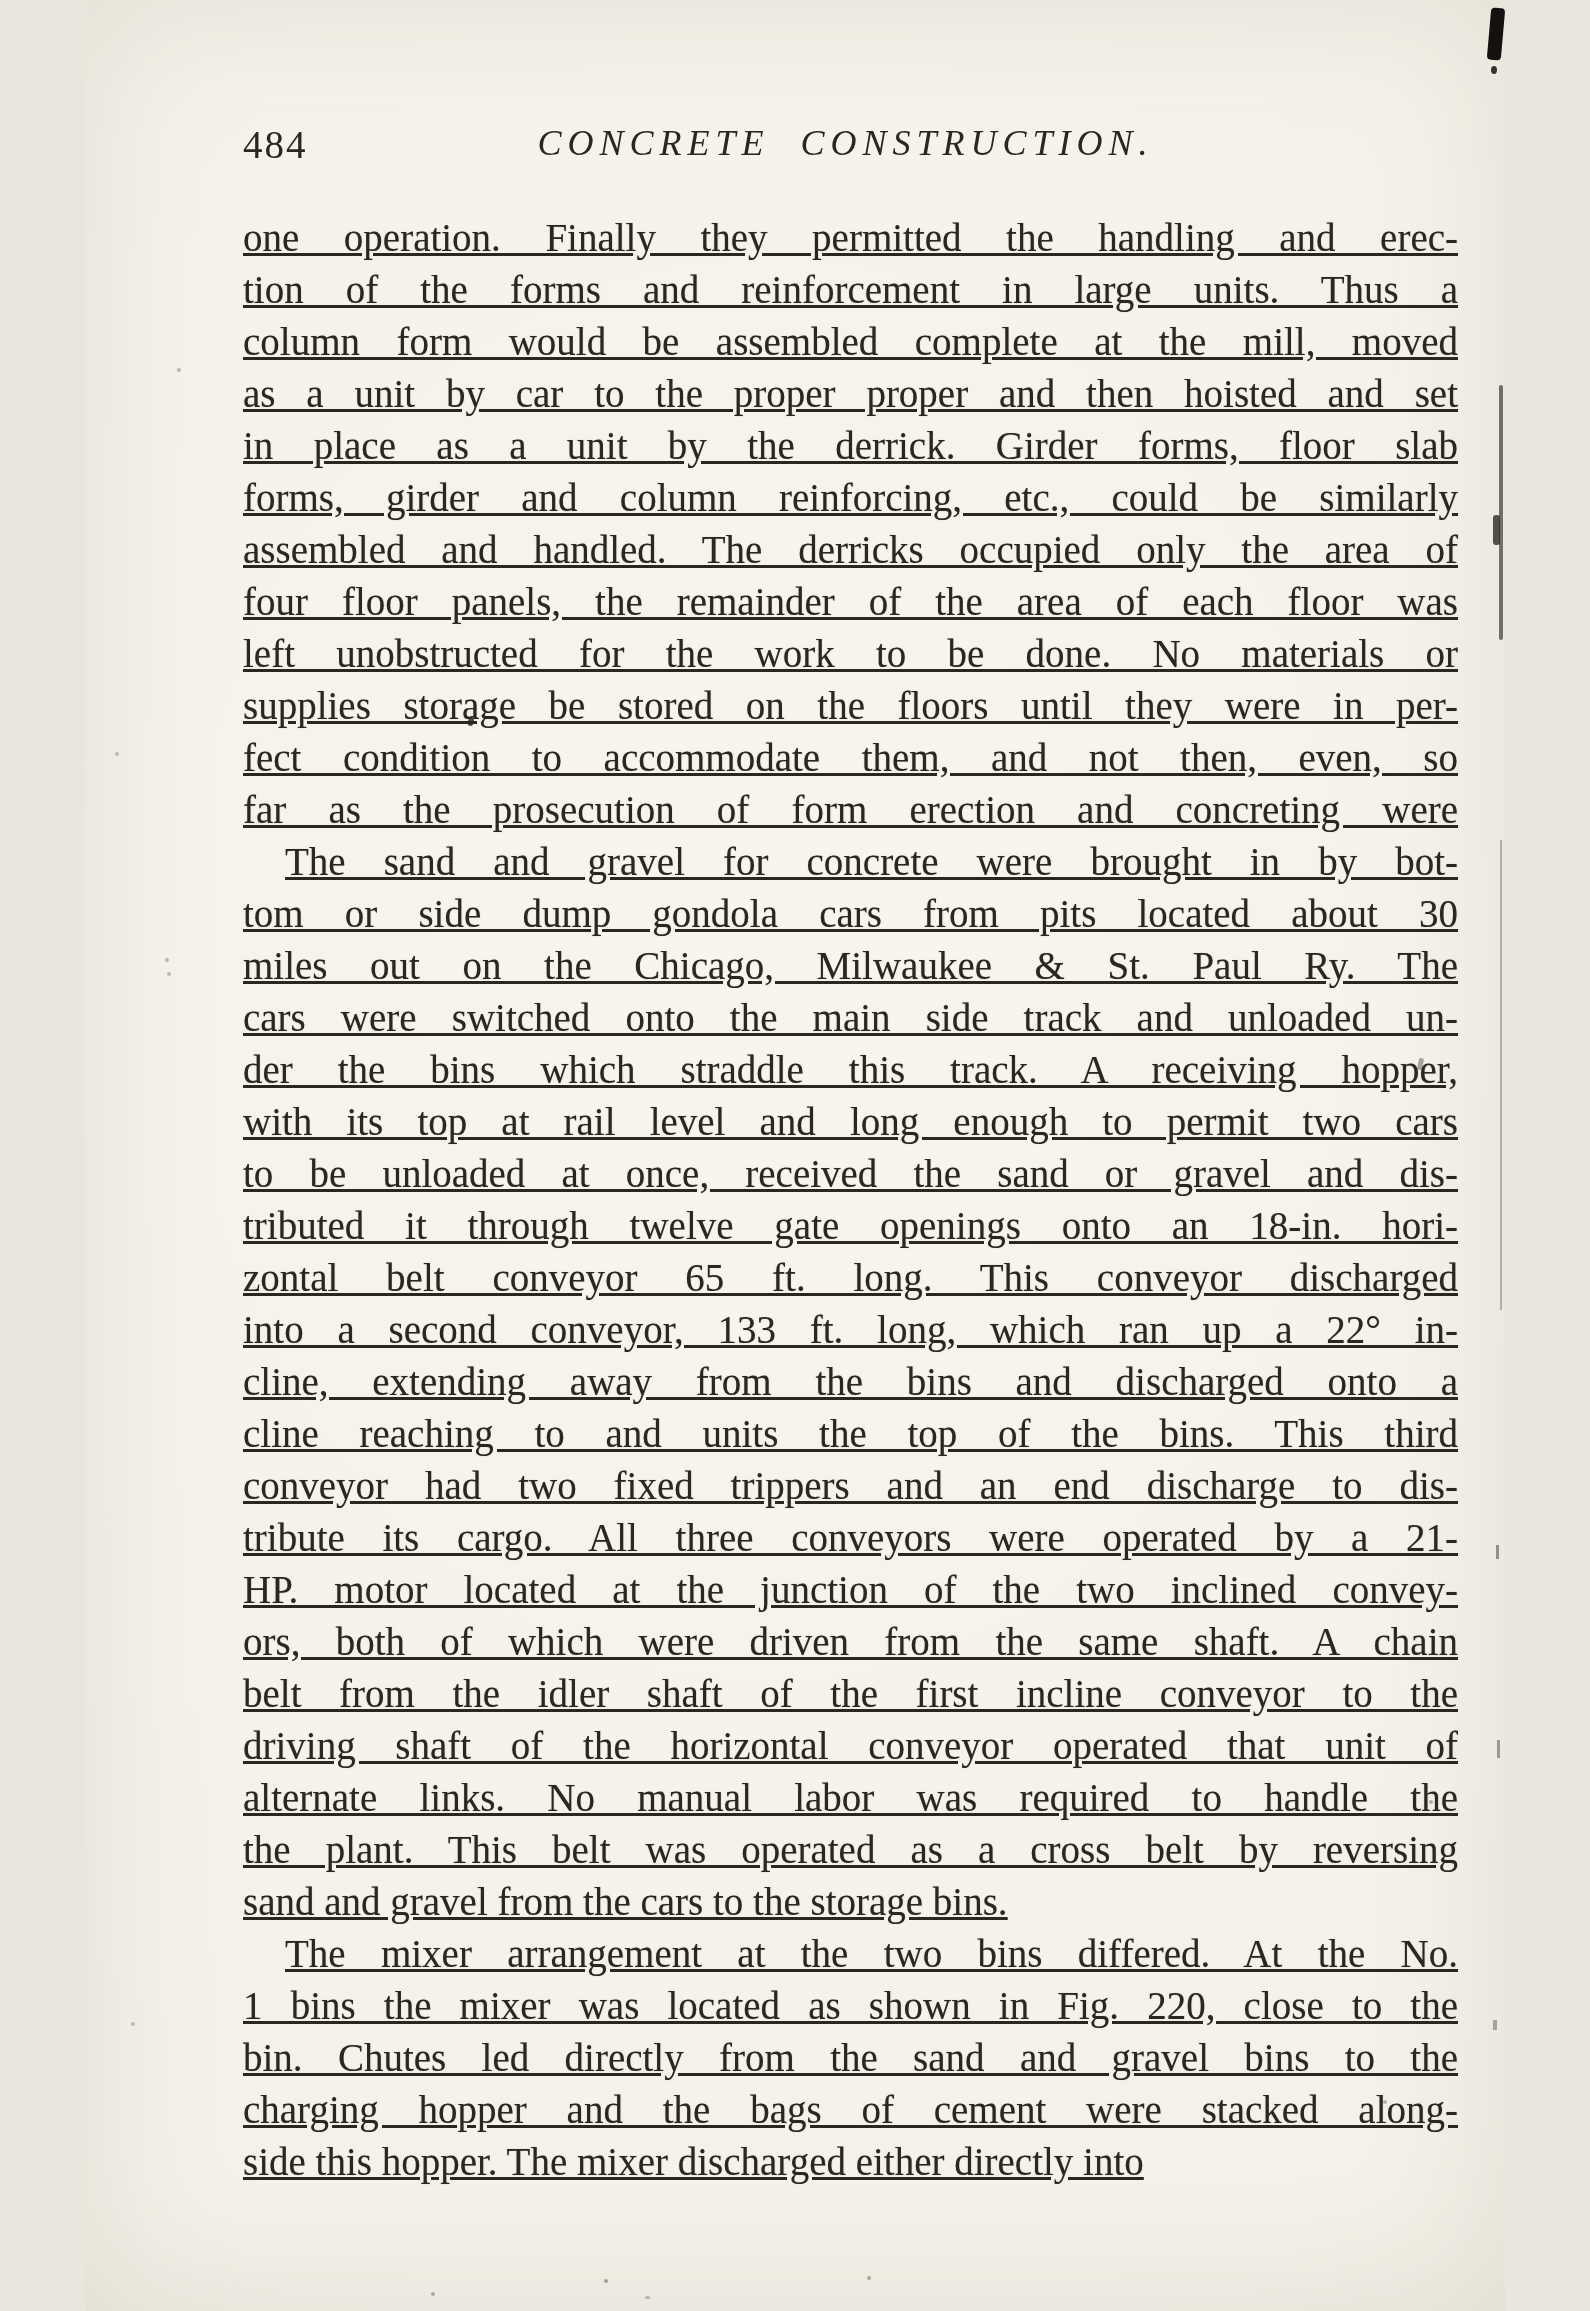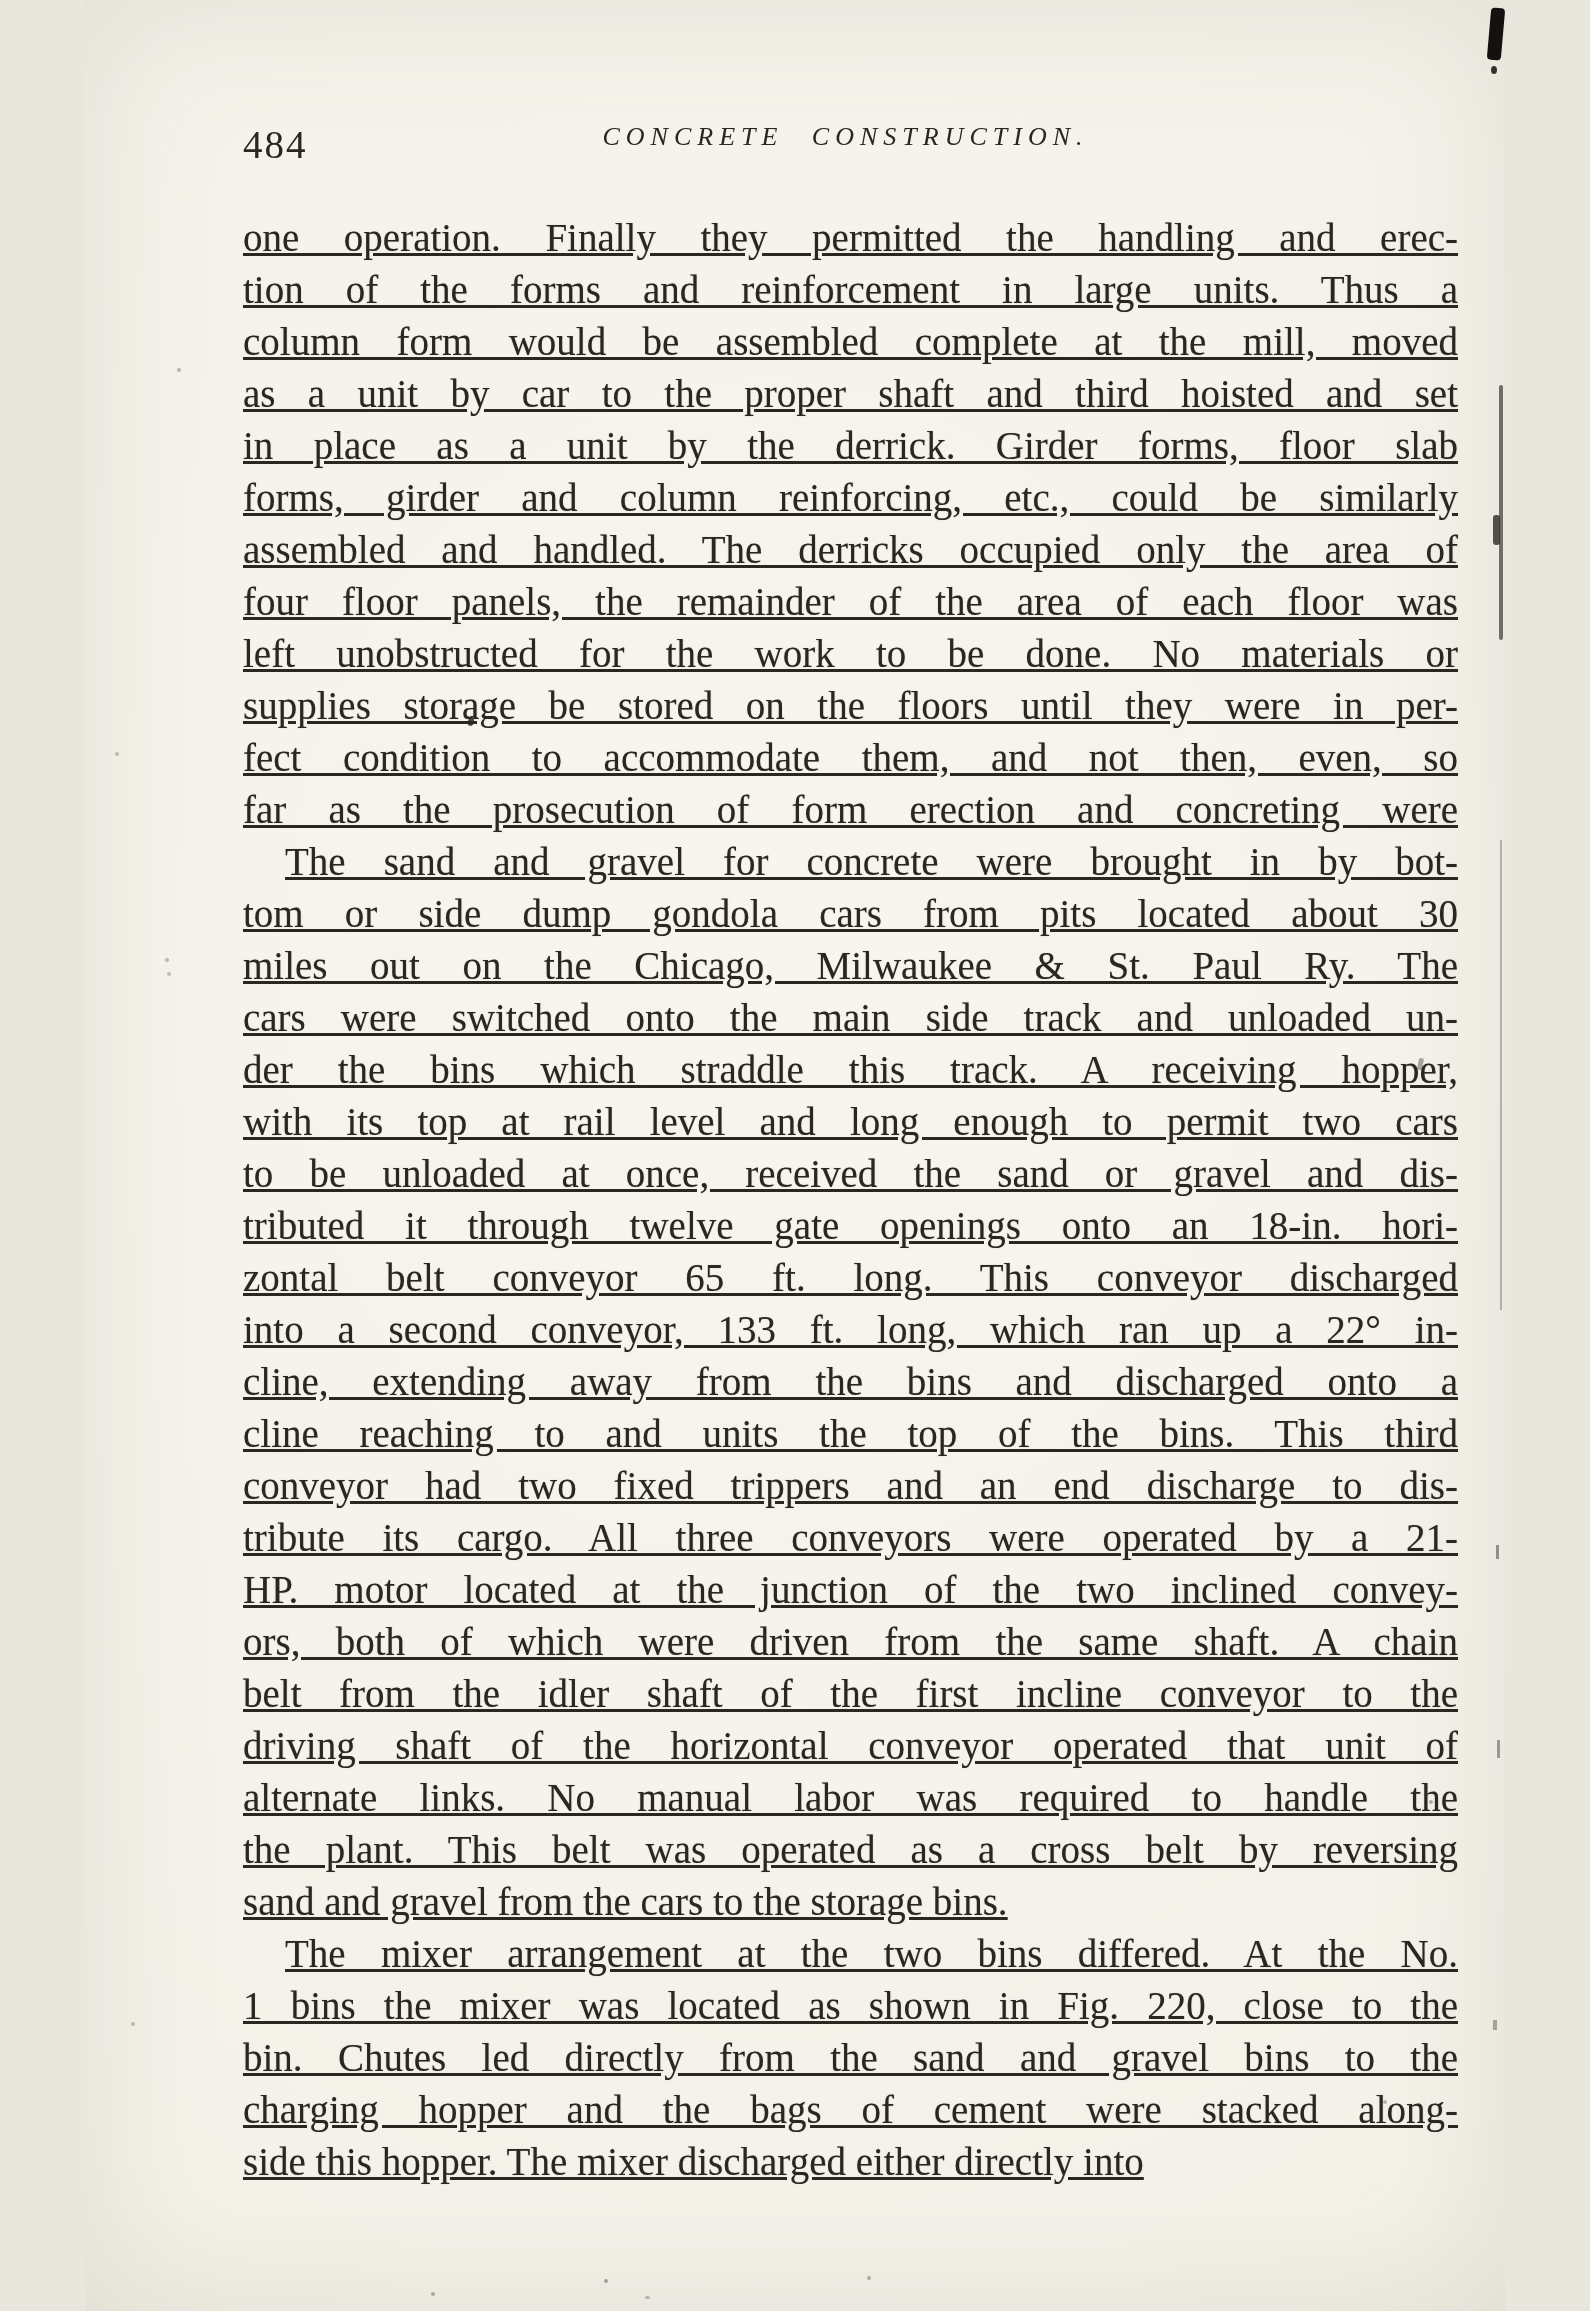--- a/index.html
+++ b/index.html
@@ -47,21 +47,21 @@
     letter-spacing: 2px;
   }
 
   .header-title {
     position: absolute;
     left: 0;
     right: 10px;
     top: 4px;
     text-align: center;
     font-style: italic;
-    font-size: 26px;
+    font-size: 36px;
     letter-spacing: 6px;
     word-spacing: 16px;
   }
 
   .body-text {
     margin-top: 42px;
     font-size: 39px;
     line-height: 52px;
     text-shadow: 0 0 1px rgba(43, 38, 32, 0.35);
     text-decoration: underline;
@@ -162,21 +162,21 @@
     <div class="header">
       <span class="page-number">484</span>
       <span class="header-title">CONCRETE CONSTRUCTION.</span>
     </div>
 
     <div class="body-text" id="paragraphs-container">
         <div class="paragraph">
           <div class="line">one operation.  Finally they permitted the handling and erec-</div>
           <div class="line">tion of the forms and reinforcement in large units.  Thus a</div>
           <div class="line">column form would be assembled complete at the mill, moved</div>
-          <div class="line">as a unit by car to the proper shaft and third hoisted and set</div>
+          <div class="line">as a unit by car to the proper proper and then hoisted and set</div>
           <div class="line">in place as a unit by the derrick.  Girder forms, floor slab</div>
           <div class="line">forms, girder and column reinforcing, etc., could be similarly</div>
           <div class="line">assembled and handled. The derricks occupied only the area of</div>
           <div class="line">four floor panels, the remainder of the area of each floor was</div>
           <div class="line">left unobstructed for the work to be done.  No materials or</div>
           <div class="line">supplies storage be stored on the floors until they were in per-</div>
           <div class="line">fect condition to accommodate them, and not then, even, so</div>
           <div class="line">far as the prosecution of form erection and concreting were</div>
         </div>
         <div class="paragraph">

